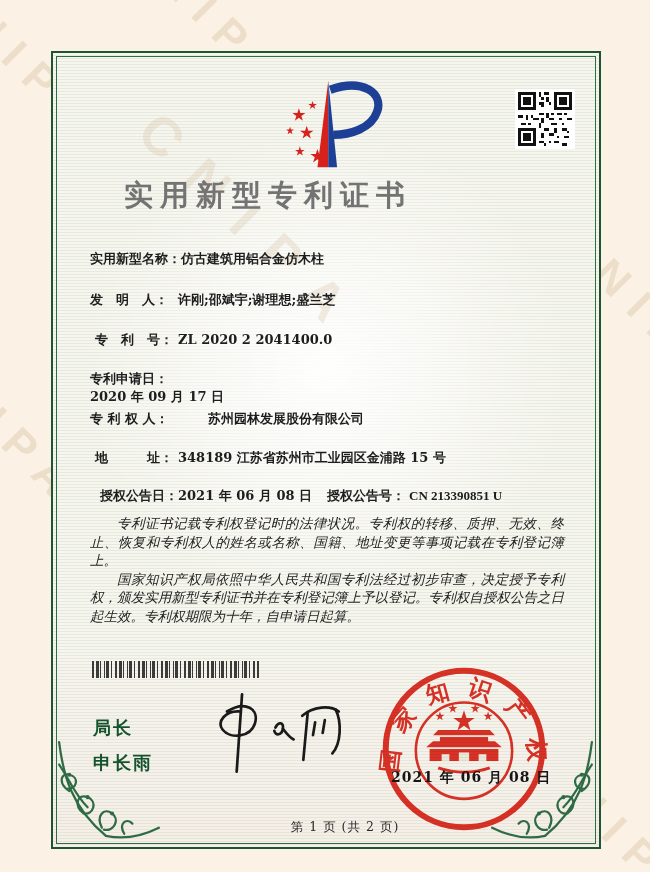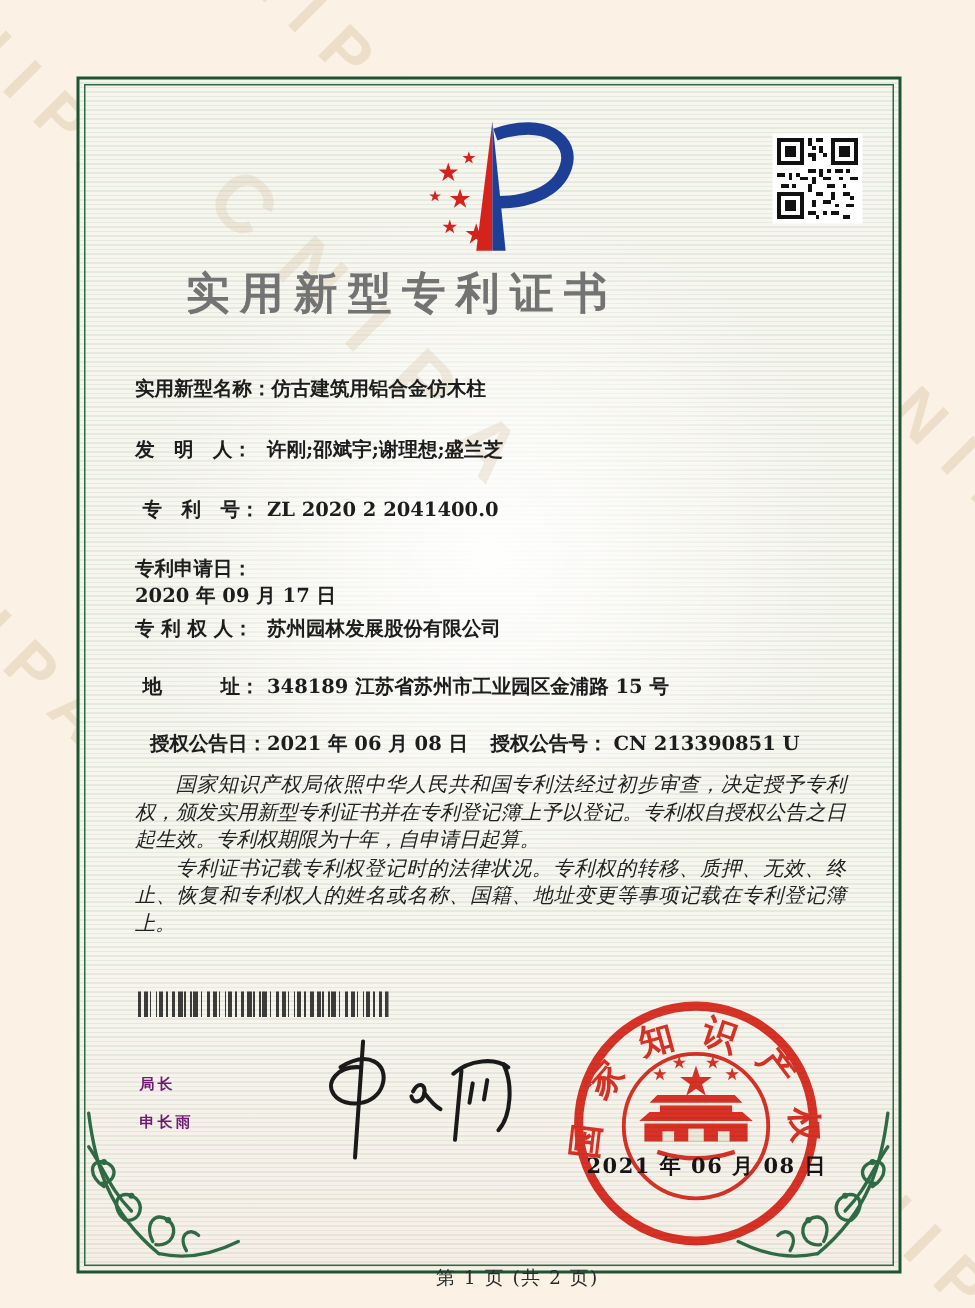--- a/index.html
+++ b/index.html
@@ -25,39 +25,39 @@
   .orn-br{transform:scaleX(-1);}
 
   
   .abs{position:absolute;z-index:5;}
   .certno{left:84px;top:88px;font-size:13.5px;color:#2a2a2a;letter-spacing:2px;}
   .title{left:52px;top:176px;width:432px;text-align:center;font-size:29px;font-weight:700;
          letter-spacing:7px;color:#737373;}
   .frow{left:90px;width:478px;font-size:13px;color:#1d1d1d;display:flex;align-items:baseline;}
   .flabel{display:inline-block;min-width:88px;font-weight:600;white-space:nowrap;}
   .fvalue{font-weight:600;white-space:nowrap;}
-  .grant2{position:absolute;left:237px;top:0;display:flex;align-items:baseline;}
+  .grant2{position:absolute;left:237px;top:0;display:flex;align-items:baseline;font-family:Liberation Serif, serif;}
   .grant2 .flabel{min-width:0;margin-right:4px;}
   .paras{left:90px;top:514px;width:474px;font-size:13.5px;line-height:18.6px;color:#222;
          font-style:italic;text-align:justify;}
   .paras p{margin:0;text-indent:2em;}
   .barcode{left:92px;top:661px;width:167px;height:17px;opacity:.85;
     background:repeating-linear-gradient(90deg,
       #1b1b1b 0 2px,transparent 2px 4px,#1b1b1b 4px 7px,transparent 7px 8px,
       #1b1b1b 8px 9px,transparent 9px 12px,#1b1b1b 12px 13px,transparent 13px 14px,
       #1b1b1b 14px 17px,transparent 17px 19px,#1b1b1b 19px 20px,transparent 20px 23px);}
   .director{left:93px;top:716px;font-family:"DejaVu Sans","Liberation Sans",sans-serif;
-            font-size:10px;font-weight:600;color:#701a75;}
+            font-size:18px;font-weight:600;color:#14532d;}
   .director div{margin-bottom:11px;letter-spacing:2px;}
   .sig{left:194px;top:690px;width:152px;height:86px;}
   .seal{left:378px;top:663px;width:172px;height:172px;opacity:.93;mix-blend-mode:multiply;z-index:5;}
   .sealdate{left:391px;top:769px;font-size:14px;font-weight:700;color:#151515;
             letter-spacing:1px;z-index:6;}
   .pageinfo{left:52px;top:819px;width:586px;text-align:center;font-size:12.5px;color:#2a2a2a;
-            letter-spacing:1px;margin-top:25px;}
+            letter-spacing:1px;}
   .logo{left:276px;top:76px;width:130px;height:98px;}
   .qr{left:515px;top:89px;width:60px;height:60px;background:#fff;padding:3px;box-sizing:border-box;}
   .qr svg{display:block;width:100%;height:100%;}
 </style>
 </head>
 <body>
 
 <div class="page">
 
   <span class="wm" style="left:-40px;top:-36px;">CNIPA</span>
@@ -188,40 +188,40 @@
     <span class="fvalue">仿古建筑用铝合金仿木柱</span>
   </div>
   <div class="abs frow" style="top:331px;text-align:center;">
     <span class="flabel">专　利　号：</span>
     <span class="fvalue">ZL 2020 2 2041400.0</span>
   </div>
   <div class="abs frow" style="top:370px;flex-direction:column;">
     <span class="flabel">专利申请日：</span>
     <span class="fvalue">2020 年 09 月 17 日</span>
   </div>
-  <div class="abs frow" style="top:410px;">
+  <div class="abs frow" style="top:410px;gap:30px;">
     <span class="flabel">专 利 权 人：</span>
     <span class="fvalue">苏州园林发展股份有限公司</span>
   </div>
   <div class="abs frow" style="top:449px;text-align:center;">
     <span class="flabel">地　　　址：</span>
     <span class="fvalue">348189 江苏省苏州市工业园区金浦路 15 号</span>
   </div>
   <div class="abs frow" style="top:487px;text-align:right;">
     <span class="flabel">授权公告日：</span>
     <span class="fvalue">2021 年 06 月 08 日</span>
     <span class="grant2">
       <span class="flabel">授权公告号：</span>
       <span class="fvalue">CN 213390851 U</span>
     </span>
   </div>
 
   <div class="abs paras">
+    <p>专利证书记载专利权登记时的法律状况。专利权的转移、质押、无效、终止、恢复和专利权人的姓名或名称、国籍、地址变更等事项记载在专利登记簿上。</p>
     <p>国家知识产权局依照中华人民共和国专利法经过初步审查，决定授予专利权，颁发实用新型专利证书并在专利登记簿上予以登记。专利权自授权公告之日起生效。专利权期限为十年，自申请日起算。</p>
-    <p>专利证书记载专利权登记时的法律状况。专利权的转移、质押、无效、终止、恢复和专利权人的姓名或名称、国籍、地址变更等事项记载在专利登记簿上。</p>
   </div>
 
   <div class="abs barcode"></div>
 
   <div class="abs director">
     <div>局长</div>
     <div>申长雨</div>
   </div>
 
   <svg class="abs sig" viewBox="0 0 280 160">

